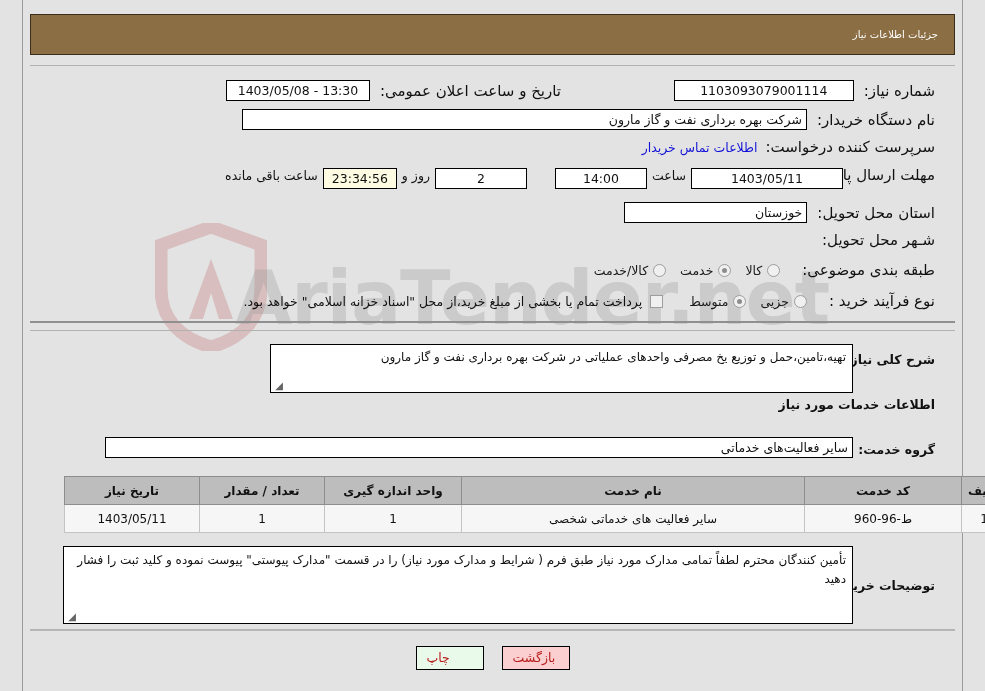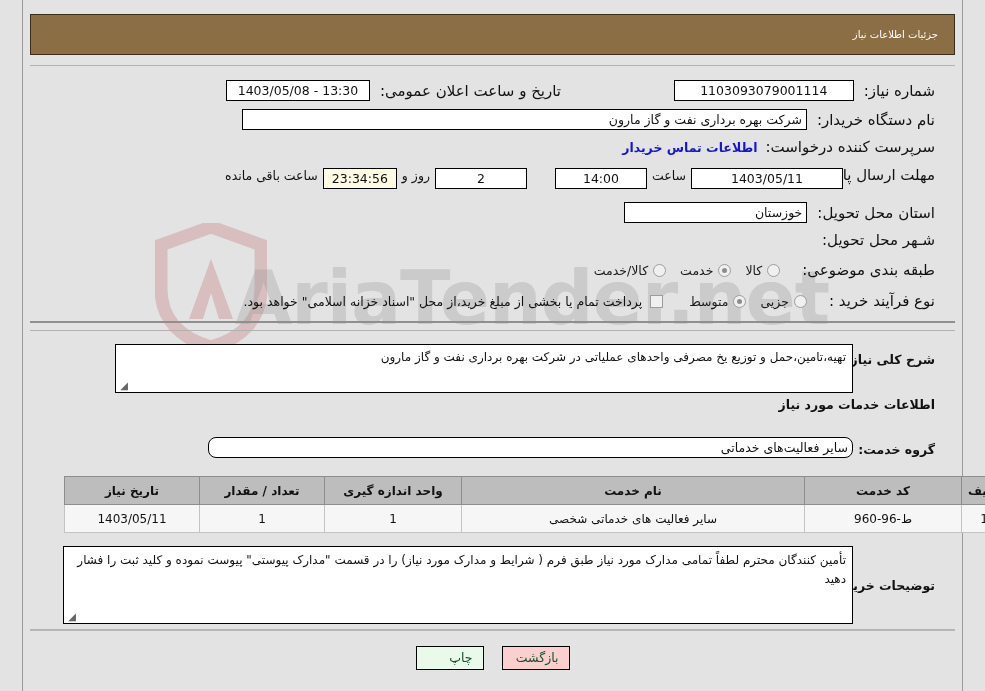--- a/index.html
+++ b/index.html
@@ -270,22 +270,22 @@
     justify-content: center;
     gap: 18px;
     z-index: 3;
   }
   .btn {
     border: 1px solid #000000;
     box-sizing: border-box;
     height: 24px;
     min-width: 68px;
     font-size: 12.5px;
-    color: #14532d;
-    text-align: right;
+    color: #b91c1c;
+    text-align: left;
     line-height: 22px;
     cursor: pointer;
     padding: 0 10px;
   }
   .btn-print { background: #eafaea; }
   .btn-back  { background: #fbcfcf; }
 
   
   .bottom-rule {
     position: absolute;
@@ -325,21 +325,21 @@
     <span class="fld center" style="width:144px; margin-right:10px;">13:30 - 1403/05/08</span>
   </div>
 
   <div class="row" style="right:28px; top:109px;">
     <span class="lbl">نام دستگاه خریدار:</span>
     <span class="fld right" style="width:565px; margin-right:10px;">شرکت بهره برداری نفت و گاز مارون</span>
   </div>
 
   <div class="row" style="right:28px; top:138px;">
     <span class="lbl">سرپرست کننده درخواست:</span>
-    <a class="link" style="margin-right:8px;font-weight:bold;" href="#">اطلاعات تماس خریدار</a>
+    <a class="link" style="margin-right:8px;" href="#">اطلاعات تماس خریدار</a>
   </div>
 
   <div class="row" style="right:28px; top:168px; align-items:flex-start;">
     <span class="lbl" style="display:inline-block; width:82px; line-height:15px; text-align:right;">مهلت ارسال پاسخ: تا تاریخ:</span>
     <span class="fld center" style="width:152px; margin-right:10px;">1403/05/11</span>
     <span class="inline-lbl">ساعت</span>
     <span class="fld center" style="width:92px;">14:00</span>
     <span class="fld center" style="width:92px; margin-right:28px;">2</span>
     <span class="inline-lbl">روز و</span>
     <span class="fld center cream" style="width:74px;">23:34:56</span>
@@ -377,29 +377,29 @@
     <span class="radio on"></span>
     <span class="radio-lbl">متوسط</span>
 
     <span class="checkbox" style="margin-right:12px;"></span>
     <span class="note-text" style="margin-right:8px;">پرداخت تمام یا بخشی از مبلغ خرید،از محل "اسناد خزانه اسلامی" خواهد بود.</span>
   </div>
 
   <div class="panel panel-bottom"></div>
 
   <div class="section-head" style="right:28px; top:352px;">شرح کلی نیاز:</div>
-  <div class="ta" style="right:110px; top:344px; width:738px; height:49px;margin-left:16px;">
+  <div class="ta" style="right:110px; top:344px; width:583px; height:49px;margin-left:16px;">
     <span>تهیه،تامین،حمل و توزیع یخ مصرفی واحدهای عملیاتی در شرکت بهره برداری  نفت و گاز مارون</span>
     <span class="grip">◢</span>
   </div>
 
   <div class="section-head" style="right:28px; top:397px;">اطلاعات خدمات مورد نیاز</div>
 
   <div class="section-head" style="right:28px; top:442px;">گروه خدمت:</div>
-  <div class="fld right" style="position:absolute; right:110px; top:437px; width:645px; height:21px;border-radius:8px;">سایر فعالیت‌های خدماتی</div>
+  <div class="fld right" style="position:absolute; right:110px; top:437px; width:748px; height:21px;">سایر فعالیت‌های خدماتی</div>
 
   <table class="tbl">
     <thead>
       <tr>
         <th style="width:38px;">ردیف</th>
         <th style="width:150px;">کد خدمت</th>
         <th style="width:336px;">نام خدمت</th>
         <th style="width:130px;">واحد اندازه گیری</th>
         <th style="width:118px;">تعداد / مقدار</th>
         <th style="width:128px;">تاریخ نیاز</th>

